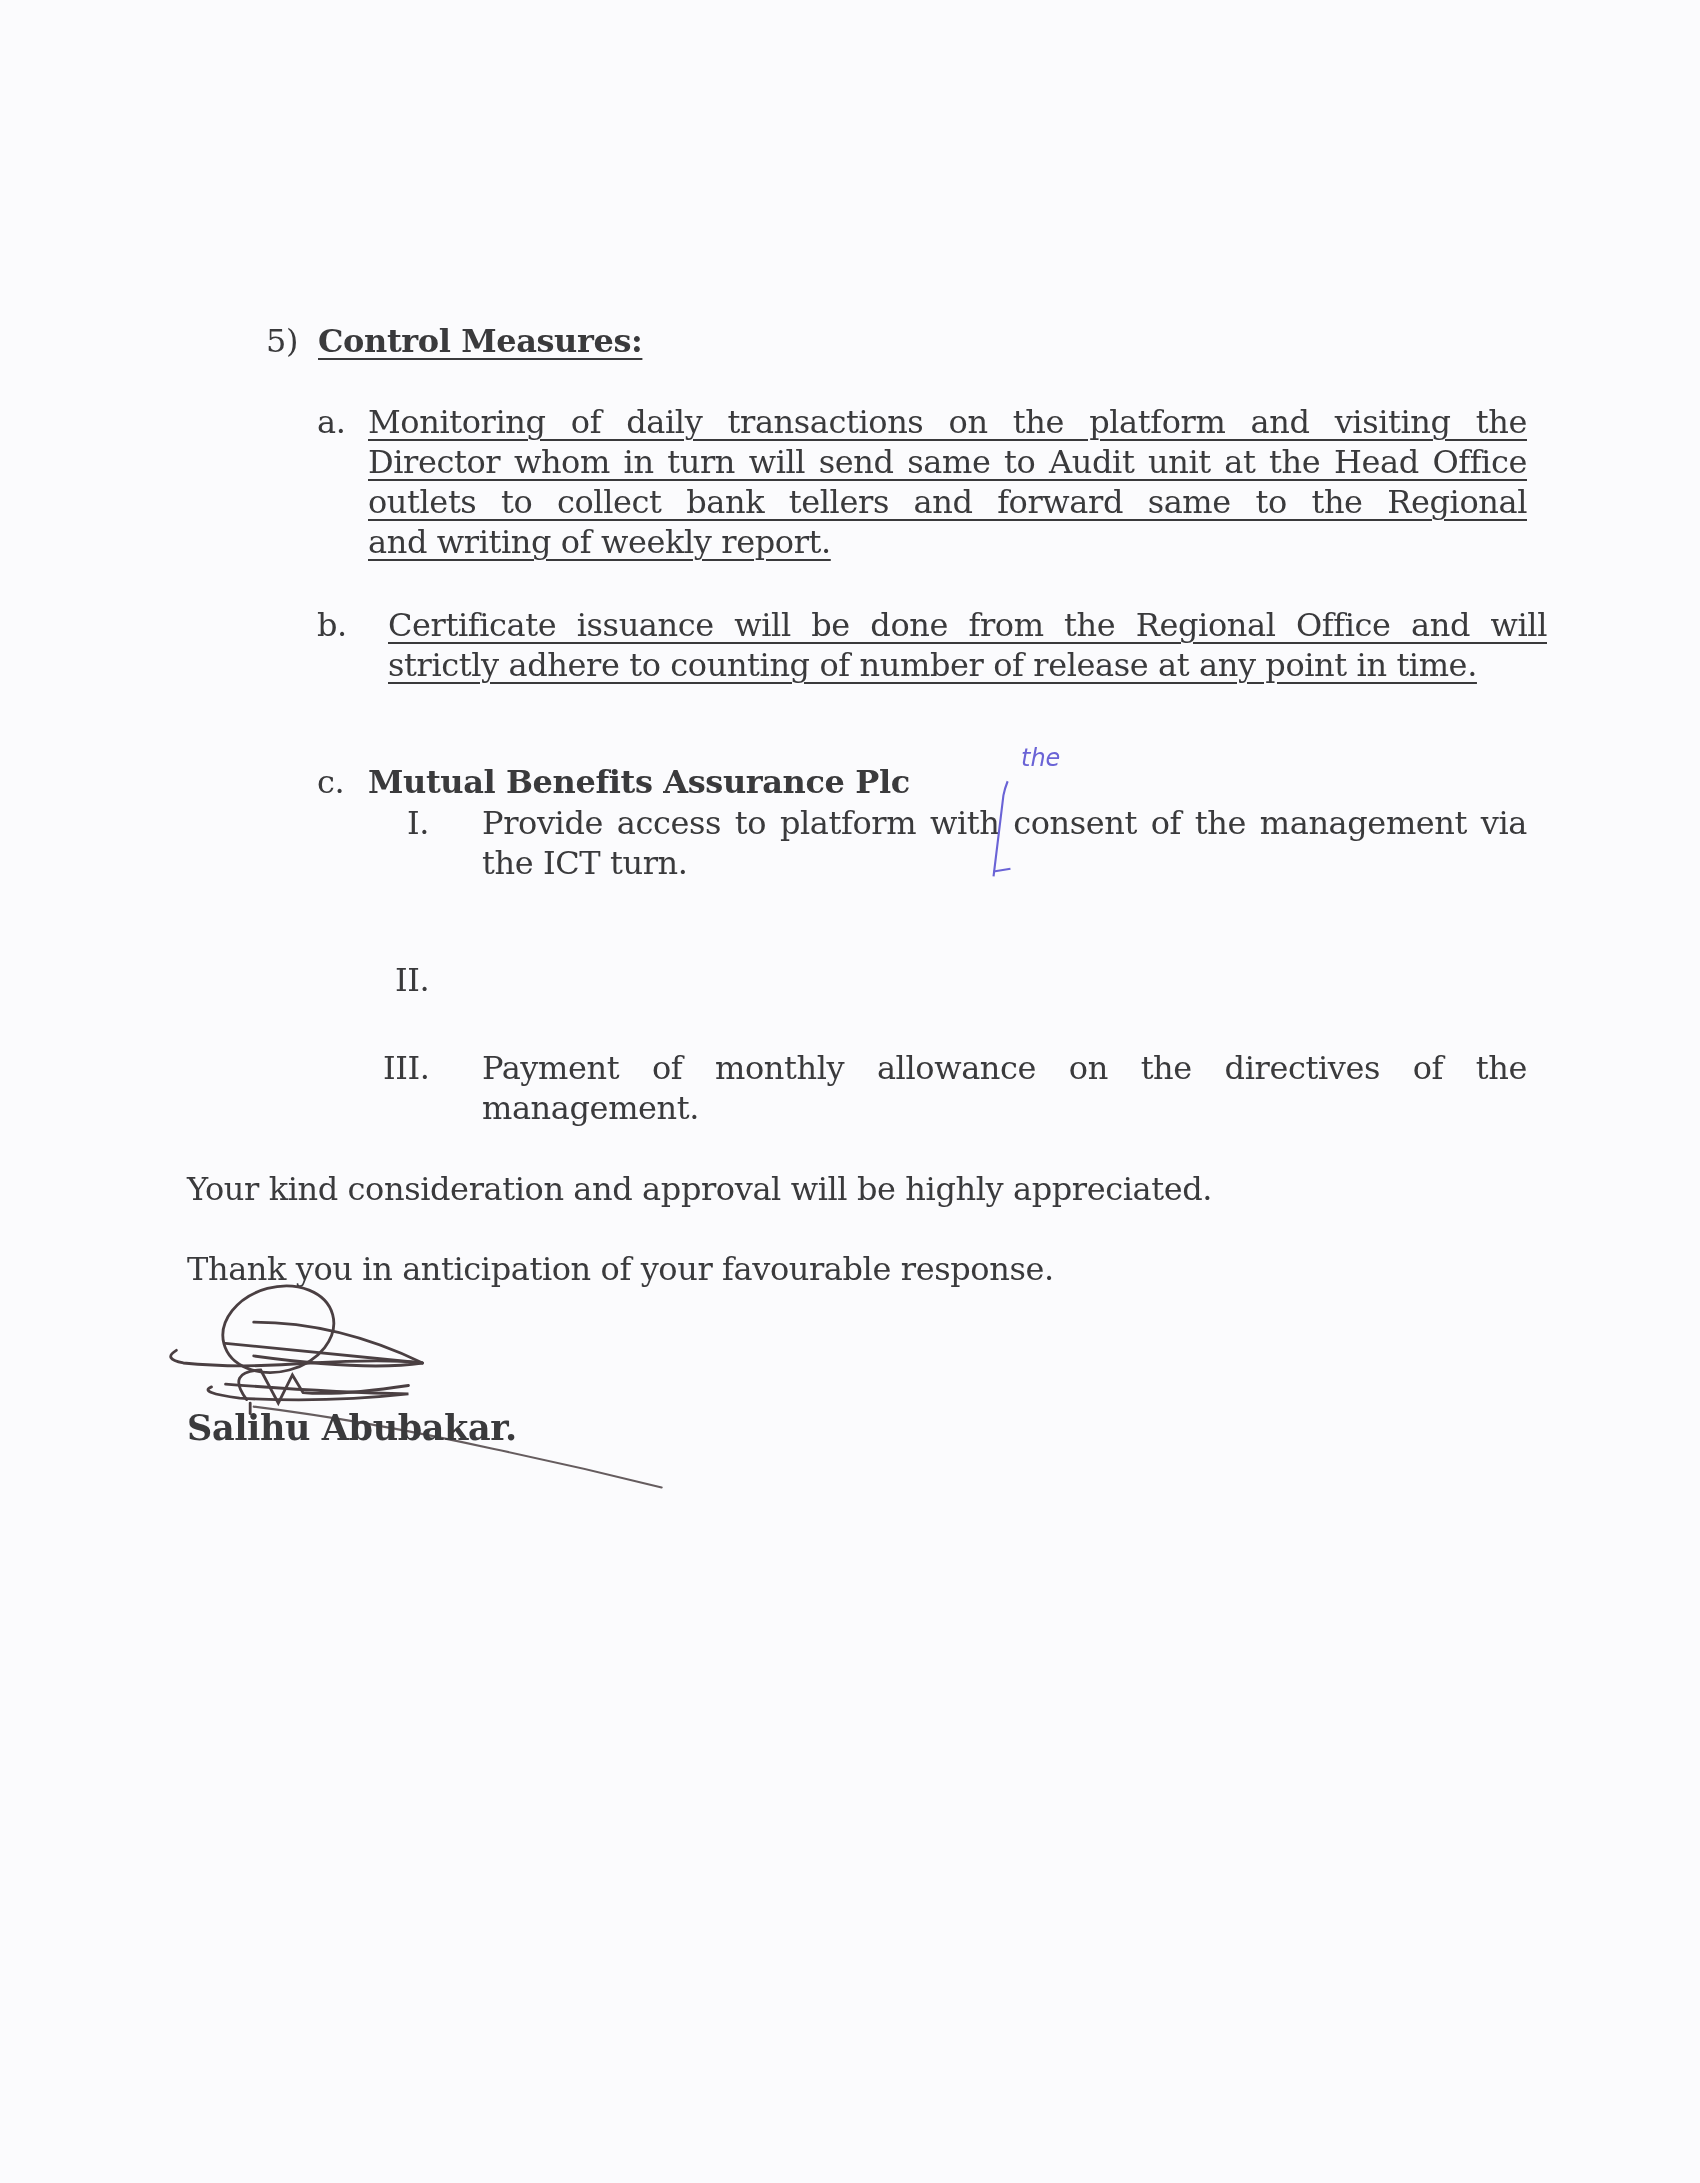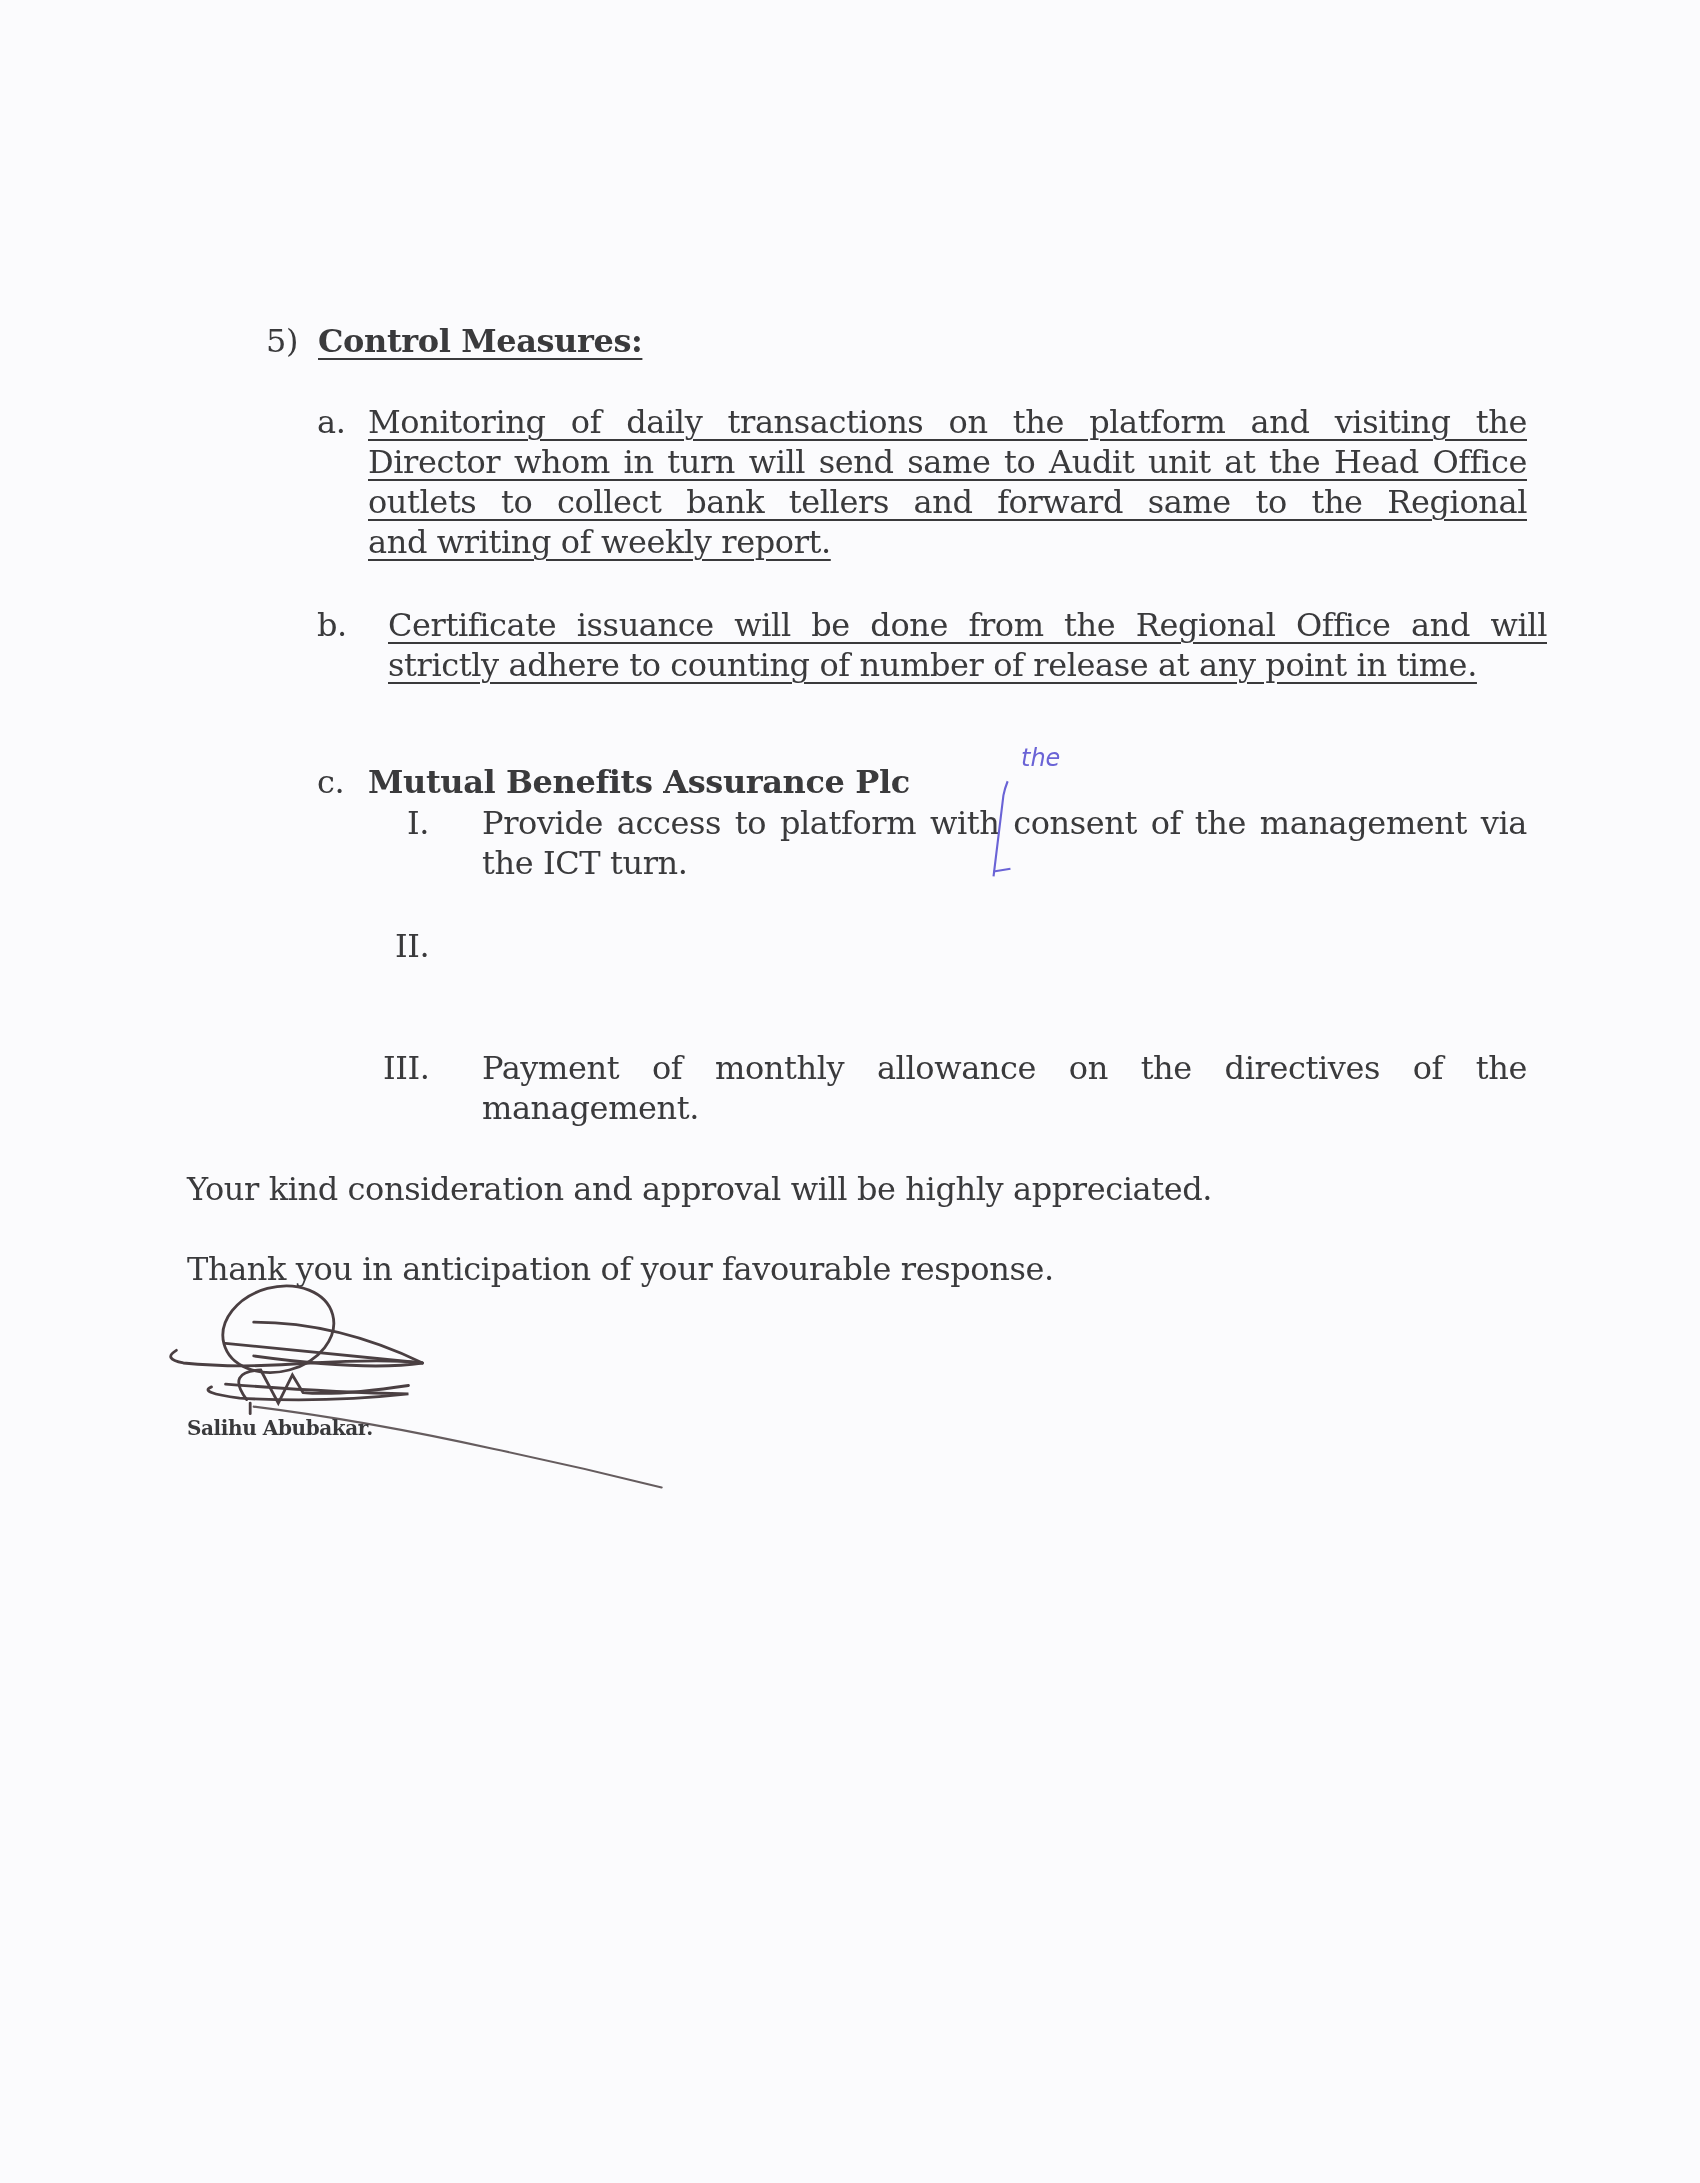--- a/index.html
+++ b/index.html
@@ -47,21 +47,21 @@
     <div class="justify">Provide access to platform with consent of the management via</div>
     <div>the ICT turn.</div>
   </div>
 
   <svg style="left:985px; top:746px;" width="113" height="134" viewBox="0 0 160 190">
     <path d="M32 50 Q28 60 26 70 L12 185" fill="none" stroke="#6a63d6" stroke-width="3"></path>
     <path d="M12 178 Q24 176 36 174" fill="none" stroke="#6a63d6" stroke-width="3"></path>
   </svg>
   <div class="abs" style="left:1021px; top:744px; font-family:'DejaVu Sans', sans-serif; font-style:italic; font-size:24px; color:#6a63d6;">the</div>
 
-  <div class="abs txt" style="left:395px; top:926px;text-align:center;">II.</div>
+  <div class="abs txt" style="left:395px; top:960px;text-align:center;">II.</div>
 
   <div class="abs txt" style="left:383px; top:1048px;">III.</div>
   <div class="abs txt" style="left:187px; top:1169px;">Your kind consideration and approval will be highly appreciated.</div>
 
   <div class="abs txt" style="left:482px; top:1048px; width:1045px;">
     <div class="justify">Payment of monthly allowance on the directives of the</div>
     <div>management.</div>
   </div>
   <div class="abs txt" style="left:187px; top:1249px;">Thank you in anticipation of your favourable response.</div>
 
@@ -71,16 +71,16 @@
       <path d="M30 100 Q10 112 40 118 Q120 126 220 118 Q330 112 380 118"></path>
       <path d="M100 90 Q300 110 380 118 Q300 130 140 108"></path>
       <path d="M140 60 Q260 60 380 118"></path>
       <path d="M130 170 Q100 130 150 128 L175 175 L195 135 L210 160 Q260 165 360 150"></path>
     <path d="M80 152 Q60 160 120 168 Q240 175 360 162 Q250 160 100 148"></path>
       <path d="M135 175 L135 190"></path>
       <path d="M140 180 Q300 200 480 240 Q600 265 720 295" stroke-width="3" opacity="0.85"></path>
     </g>
   </svg>
 
-  <div class="abs txt bold" style="left:187px; top:1408px; font-size:20px;">Salihu Abubakar.</div>
+  <div class="abs txt bold" style="left:187px; top:1408px; font-size:35px;">Salihu Abubakar.</div>
 
 </div>
 
 
 </body></html>

